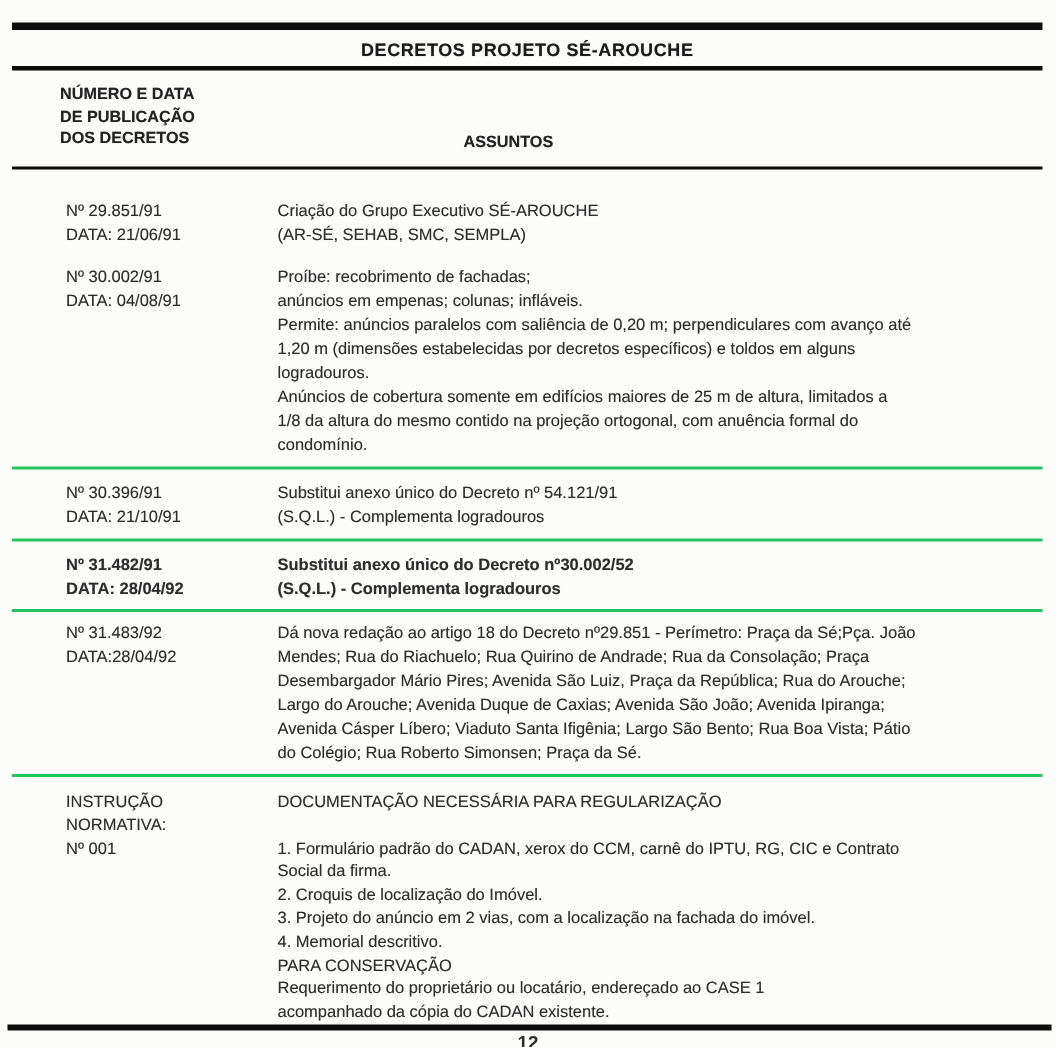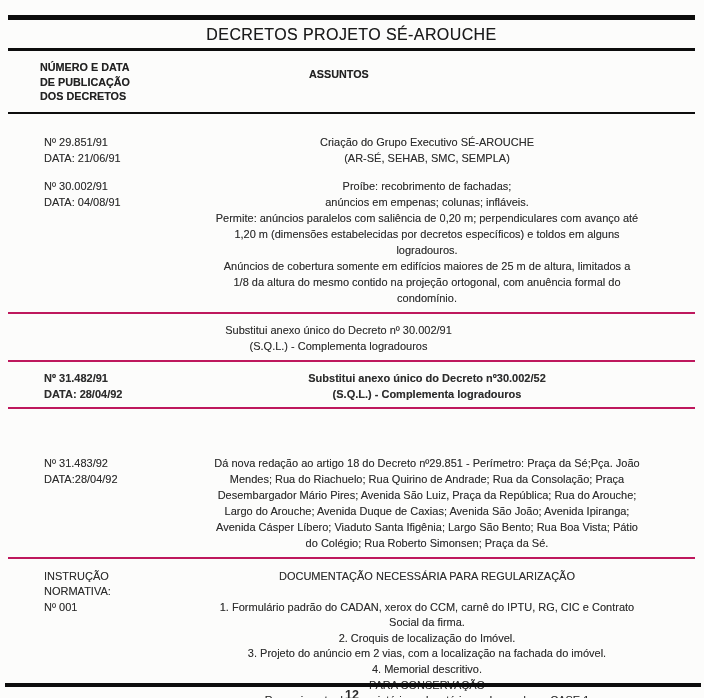--- a/index.html
+++ b/index.html
@@ -11,50 +11,50 @@
     font-family:"Liberation Sans", sans-serif;
     color:#2d2d2d;
     box-sizing:border-box;
   }
   .doc{position:absolute;left:8px;right:9px;top:0;}
   .rule{background:#0d0d0d;}
   .rule-top{height:5px;margin-top:15px;}
   .rule-mid{height:3px;}
   .rule-thin{height:2px;}
   .title{
-    font-size:16px;font-weight:normal;text-align:center;
+    font-size:12px;font-weight:bold;text-align:center;
     letter-spacing:.4px;padding:6px 0 4px;color:#1b1b1b;
     text-shadow:0 0 .6px rgba(30,30,30,.5);
   }
   .thead{
     display:flex;align-items:flex-start;
     padding:9px 0 8px;
     font-weight:bold;font-size:10.8px;line-height:14.5px;color:#222;
     text-shadow:0 0 .5px rgba(40,40,40,.45);
   }
   .th-left{margin-left:32px;width:152px;white-space:pre-line;}
-  .th-right{margin-left:117px;margin-top:7px;text-align:right;}
+  .th-right{margin-left:117px;margin-top:32px;text-align:right;}
   .sec{
-    border-bottom:2px solid #be185d;
+    border-bottom:2px solid #22c55e;
     font-size:11px;line-height:16px;
     text-shadow:0 0 .5px rgba(45,45,45,.4);
   }
   .sec-a{padding:20px 0 6px;}
   .sec-b{padding:8px 0 6px;}
   .sec-c{padding:8px 0 5px;font-weight:bold;}
-  .sec-d{padding:6px 0 6px;margin-top:40px;}
+  .sec-d{padding:6px 0 6px;}
   .sec-e{padding:10px 0 0;border-bottom:none;line-height:15.6px;}
   .gap{height:12px;}
   .row{display:flex;align-items:flex-start;}
   .cell-label{
     flex:none;margin-left:36px;width:141px;
     white-space:pre-line;
   }
   .cell-subject{
-    flex:1;white-space:pre-line;padding-right:26px;text-align:center;
+    flex:1;white-space:pre-line;padding-right:26px;
   }
   .rule-bottom{position:absolute;left:5px;right:3px;top:683px;height:4px;}
   .page-number{
     position:absolute;top:688px;left:0;right:0;
     text-align:center;font-size:12.5px;font-weight:bold;color:#2d2d2d;
   }
 </style>
 </head>
 <body>
 
@@ -93,21 +93,23 @@
 1,20 m (dimensões estabelecidas por decretos específicos) e toldos em alguns
 logradouros.
 Anúncios de cobertura somente em edifícios maiores de 25 m de altura, limitados a
 1/8 da altura do mesmo contido na projeção ortogonal, com anuência formal do
 condomínio.</div>
       </div>
     </section>
 
     <section class="sec sec-b">
       <div class="row">
-        <div class="cell-subject">Substitui anexo único do Decreto nº 30.002/91
+        <div class="cell-label">Nº 30.396/91
+DATA: 21/10/91</div>
+        <div class="cell-subject">Substitui anexo único do Decreto nº 54.121/91
 (S.Q.L.) - Complementa logradouros</div>
       </div>
     </section>
 
     <section class="sec sec-c">
       <div class="row">
         <div class="cell-label">Nº 31.482/91
 DATA: 28/04/92</div>
         <div class="cell-subject">Substitui anexo único do Decreto nº30.002/52
 (S.Q.L.) - Complementa logradouros</div>

